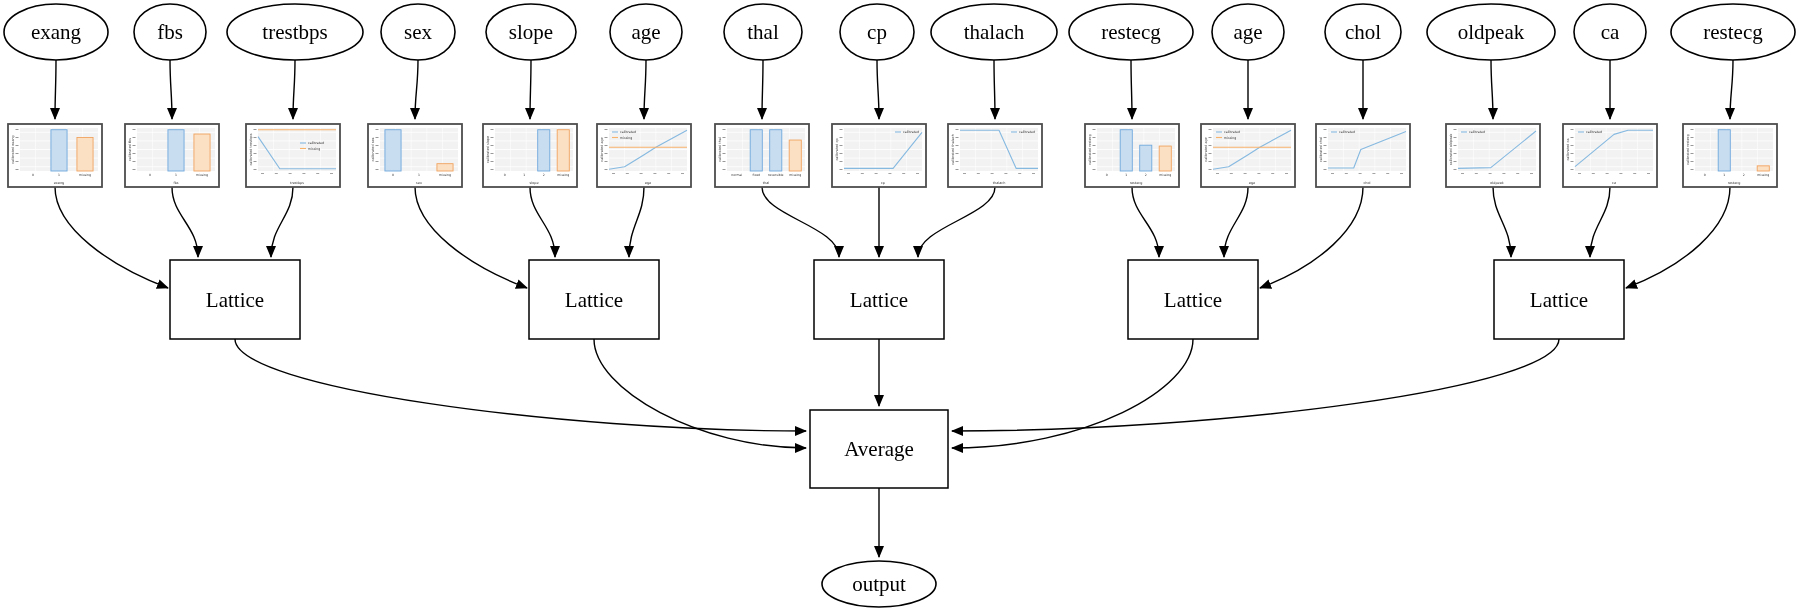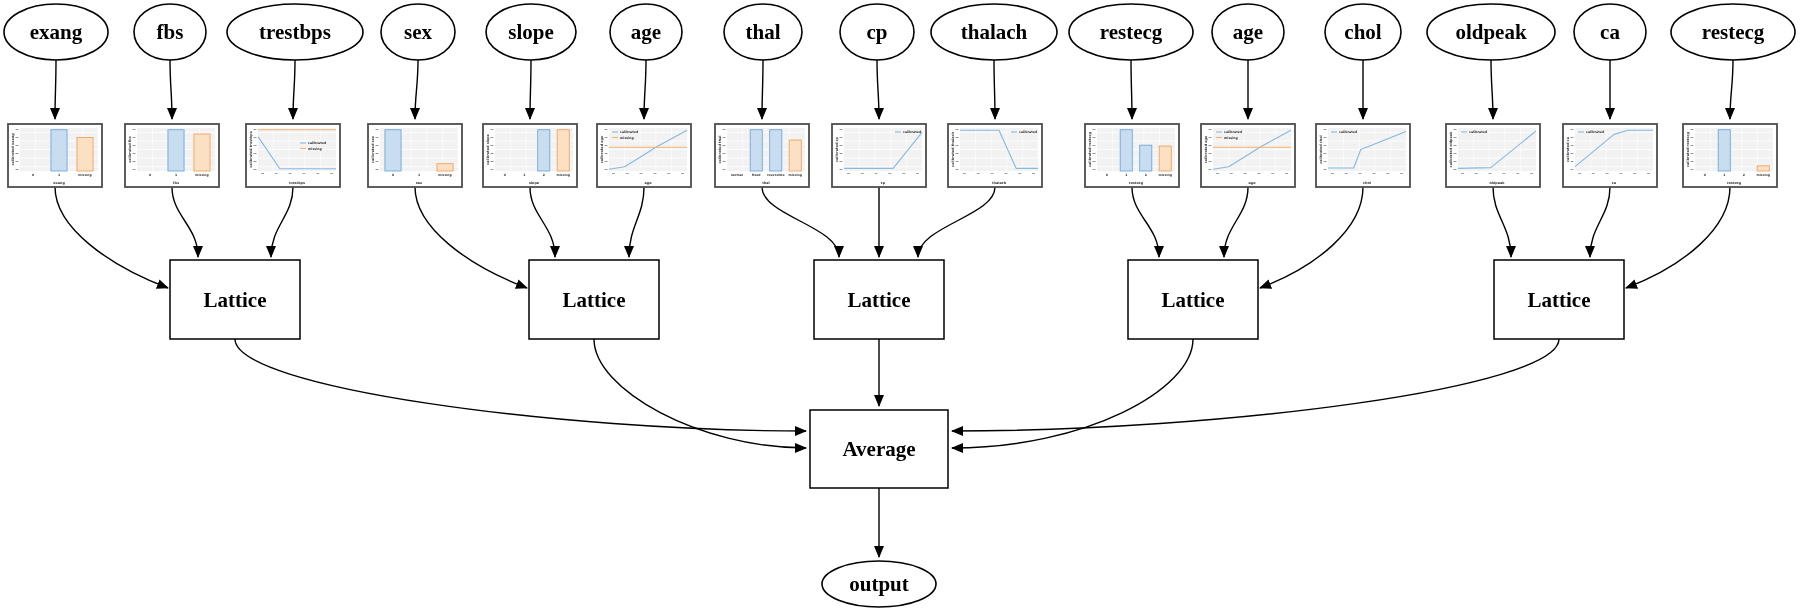--- a/index.html
+++ b/index.html
@@ -1,16 +1,16 @@
 <!DOCTYPE html>
 <html><head>
 <meta charset="utf-8">
 <style>
   html,body{margin:0;padding:0;background:#ffffff;}
-  .canvas{position:relative;width:1801px;height:615px;background:#ffffff;overflow:hidden;font-weight:bold;}
+  .canvas{position:relative;width:1801px;height:615px;background:#ffffff;overflow:hidden;}
   svg{display:block;}
   .nodelabel{font-family:"Liberation Serif","DejaVu Serif",serif;font-size:21px;fill:#000000;}
   .tiny{font-family:"DejaVu Sans",sans-serif;fill:#333333;}
 </style>
 </head>
 <body>
 
 <div class="canvas">
   <svg id="graph" width="1801" height="615" viewBox="0 0 1801 615">
       <defs>

